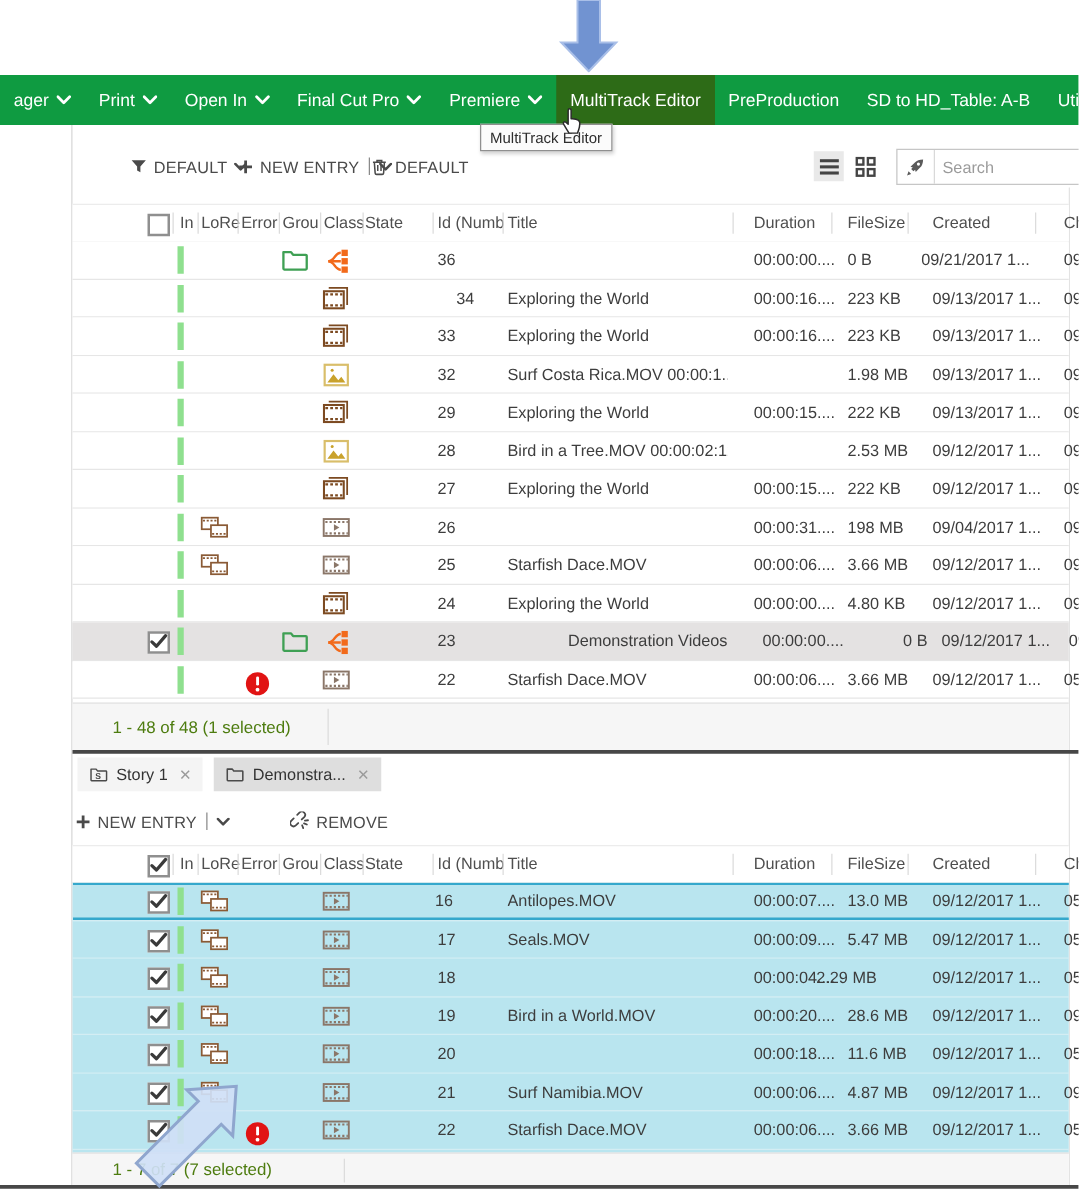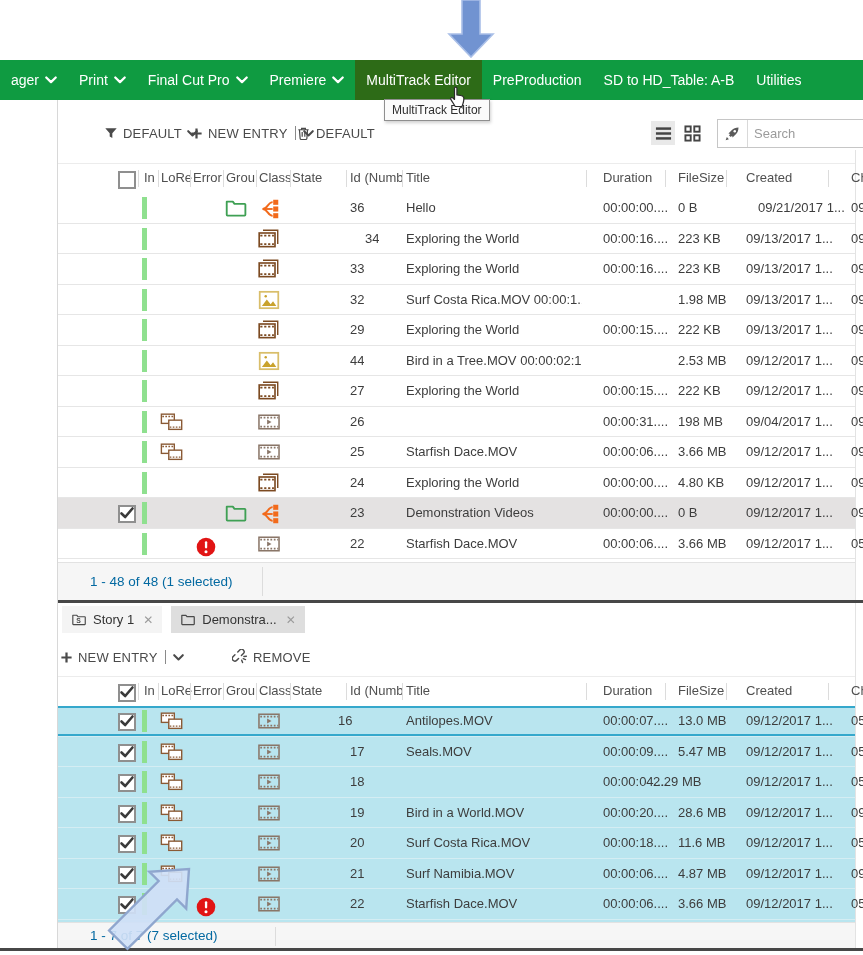--- a/index.html
+++ b/index.html
@@ -42,29 +42,29 @@
   #searchbox{position:absolute;left:717px;top:119px;width:146px;height:27px;border:1px solid #c6c6c6;background:#fff;display:flex;}
   #search-ic{width:29px;border-right:1px solid #d9d9d9;display:flex;align-items:center;justify-content:center;color:#5a5a5a;}
   #searchbox input{flex:1;border:0;outline:none;font:inherit;color:#444;padding:0 6px;min-width:0;background:transparent;}
   #searchbox input::placeholder{color:#9b9b9b;}
   
   .thead{position:absolute;left:58px;width:797px;height:29px;border-top:1px solid #ececec;border-bottom:1px solid #d6d6d6;background:#fff;}
   .hcell{position:absolute;top:0;line-height:28px;color:#4f4f4f;white-space:nowrap;cursor:pointer;}
   .hsep{position:absolute;top:6px;width:1px;height:17px;background:#dcdcdc;}
   .rows{position:absolute;left:58px;width:797px;}
   .trow{position:relative;height:30.5px;box-sizing:border-box;border-bottom:1px solid #e6e6e6;background:#fff;cursor:pointer;}
-  .trow.sel-gray{background:var(--sel-gray);}
+  .trow.sel-gray{background:var(--sel-gray);text-align:right;}
   .trow.sel-blue{background:var(--sel-blue);border-bottom:1px solid #d4edf3;}
   .trow.focused{box-shadow:inset 0 2px 0 var(--focus-blue), inset 0 -2px 0 var(--focus-blue);}
   .cell{position:absolute;top:0;line-height:30.5px;white-space:nowrap;overflow:hidden;}
   .checkbox{position:absolute;left:60px;top:7px;width:14px;height:14px;border:2px solid #8f8f8f;background:#fff;cursor:pointer;}
   .checkbox svg{position:absolute;left:-1px;top:-2px;}
   .inbar{position:absolute;left:84px;top:4px;width:5px;height:22px;background:var(--ingest-green);}
   .icn{position:absolute;top:4px;width:24px;height:22px;}
-  .statusbar{position:absolute;left:58px;width:797px;background:#f6f6f6;border-top:1px solid #e2e2e2;color:#0369a1;font-size:13.5px;}
+  .statusbar{position:absolute;left:58px;width:797px;background:#f6f6f6;border-top:1px solid #e2e2e2;color:#4d7c0f;font-size:13.5px;}
   .statusbar .txt{position:absolute;left:32px;top:0;line-height:37px;}
   .status-div{position:absolute;top:4px;width:1px;height:29px;background:#dcdcdc;}
   .darkline{position:absolute;height:3px;background:#474747;}
   
   #tabs{position:absolute;left:62px;top:606px;display:flex;gap:9px;}
   .tab{display:flex;align-items:center;gap:6px;height:27px;padding:0 9px;background:#f4f4f4;color:#333;cursor:pointer;white-space:nowrap;}
   .tab.active{background:#dedede;}
   .tab .tab-x{color:#9b9b9b;font-weight:bold;font-size:12px;margin-left:3px;cursor:pointer;}
   .tab .tico{width:16px;height:15px;color:#4a4a4a;}
   #lower-pad{position:absolute;left:58px;background:var(--sel-blue);}
@@ -187,20 +187,26 @@
 
   <div id="menubar">
       <div class="menu-item">
         <span>ager</span>
         <svg width="12" height="8" class="chev">
           <use href="#i-chev"></use>
         </svg>
       </div>
       <div class="menu-item">
         <span>Print</span>
+        <svg width="12" height="8" class="chev">
+          <use href="#i-chev"></use>
+        </svg>
+      </div>
+      <div class="menu-item">
+        <span>Open In</span>
         <svg width="12" height="8" class="chev">
           <use href="#i-chev"></use>
         </svg>
       </div>
       <div class="menu-item">
         <span>Final Cut Pro</span>
         <svg width="12" height="8" class="chev">
           <use href="#i-chev"></use>
         </svg>
       </div>
@@ -307,24 +313,23 @@
   <div class="rows" id="upper-rows" style="top:193px">
       <div class="trow">
         <span class="inbar"></span>
         <svg width="24" height="22" class="icn" style="color: rgb(63, 160, 84); left: 166px;">
           <use href="#i-folder"></use>
         </svg>
         <svg width="20" height="20" class="icn" style="left: 201px; top: 5px;">
           <use href="#i-tree"></use>
         </svg>
         <span class="cell" style="left: 292px;">36</span>
-        <span class="cell" style="left: 348px; width: 176px;">Hello</span>
         <span class="cell" style="left: 545px; width: 72px;">00:00:00....</span>
         <span class="cell" style="left: 620px; width: 64px;">0 B</span>
-        <span class="cell" style="left: 700px; width: 94px;">09/21/2017 1...</span>
+        <span class="cell" style="left: 679px; width: 94px;">09/21/2017 1...</span>
         <span class="cell" style="left: 793px; width: 69px;">09/21/2017</span>
       </div>
       <div class="trow">
         <span class="inbar"></span>
         <svg width="24" height="22" class="icn" style="left: 199px;">
           <use href="#i-story"></use>
         </svg>
         <span class="cell" style="left: 307px;">34</span>
         <span class="cell" style="left: 348px; width: 176px;">Exploring the World</span>
         <span class="cell" style="left: 545px; width: 72px;">00:00:16....</span>
@@ -366,21 +371,21 @@
         <span class="cell" style="left: 545px; width: 72px;">00:00:15....</span>
         <span class="cell" style="left: 620px; width: 64px;">222 KB</span>
         <span class="cell" style="left: 688px; width: 94px;">09/13/2017 1...</span>
         <span class="cell" style="left: 793px; width: 69px;">09/13/2017</span>
       </div>
       <div class="trow">
         <span class="inbar"></span>
         <svg width="24" height="22" class="icn" style="left: 199px;">
           <use href="#i-image"></use>
         </svg>
-        <span class="cell" style="left: 292px;">44</span>
+        <span class="cell" style="left: 292px;">28</span>
         <span class="cell" style="left: 348px; width: 176px;">Bird in a Tree.MOV 00:00:02:12</span>
         <span class="cell" style="left: 545px; width: 72px;"></span>
         <span class="cell" style="left: 620px; width: 64px;">2.53 MB</span>
         <span class="cell" style="left: 688px; width: 94px;">09/12/2017 1...</span>
         <span class="cell" style="left: 793px; width: 69px;">09/12/2017</span>
       </div>
       <div class="trow">
         <span class="inbar"></span>
         <svg width="24" height="22" class="icn" style="left: 199px;">
           <use href="#i-story"></use>
@@ -547,21 +552,21 @@
             <use href="#i-check"></use>
           </svg>
         </div>
         <span class="inbar"></span>
         <svg width="26" height="22" class="icn" style="left: 102px;">
           <use href="#i-lores"></use>
         </svg>
         <svg width="24" height="22" class="icn" style="left: 199px;">
           <use href="#i-video"></use>
         </svg>
-        <span class="cell" style="left: 280px;">16</span>
+        <span class="cell" style="left: 290px;">16</span>
         <span class="cell" style="left: 348px; width: 176px;">Antilopes.MOV</span>
         <span class="cell" style="left: 545px; width: 72px;">00:00:07....</span>
         <span class="cell" style="left: 620px; width: 64px;">13.0 MB</span>
         <span class="cell" style="left: 688px; width: 94px;">09/12/2017 1...</span>
         <span class="cell" style="left: 793px; width: 69px;">05/16/2018</span>
       </div>
       <div class="trow sel-blue">
         <div class="checkbox">
           <svg width="16" height="16">
             <use href="#i-check"></use>
@@ -628,21 +633,20 @@
           </svg>
         </div>
         <span class="inbar"></span>
         <svg width="26" height="22" class="icn" style="left: 102px;">
           <use href="#i-lores"></use>
         </svg>
         <svg width="24" height="22" class="icn" style="left: 199px;">
           <use href="#i-video"></use>
         </svg>
         <span class="cell" style="left: 292px;">20</span>
-        <span class="cell" style="left: 348px; width: 176px;">Surf Costa Rica.MOV</span>
         <span class="cell" style="left: 545px; width: 72px;">00:00:18....</span>
         <span class="cell" style="left: 620px; width: 64px;">11.6 MB</span>
         <span class="cell" style="left: 688px; width: 94px;">09/12/2017 1...</span>
         <span class="cell" style="left: 793px; width: 69px;">05/16/2018</span>
       </div>
       <div class="trow sel-blue">
         <div class="checkbox">
           <svg width="16" height="16">
             <use href="#i-check"></use>
           </svg>

